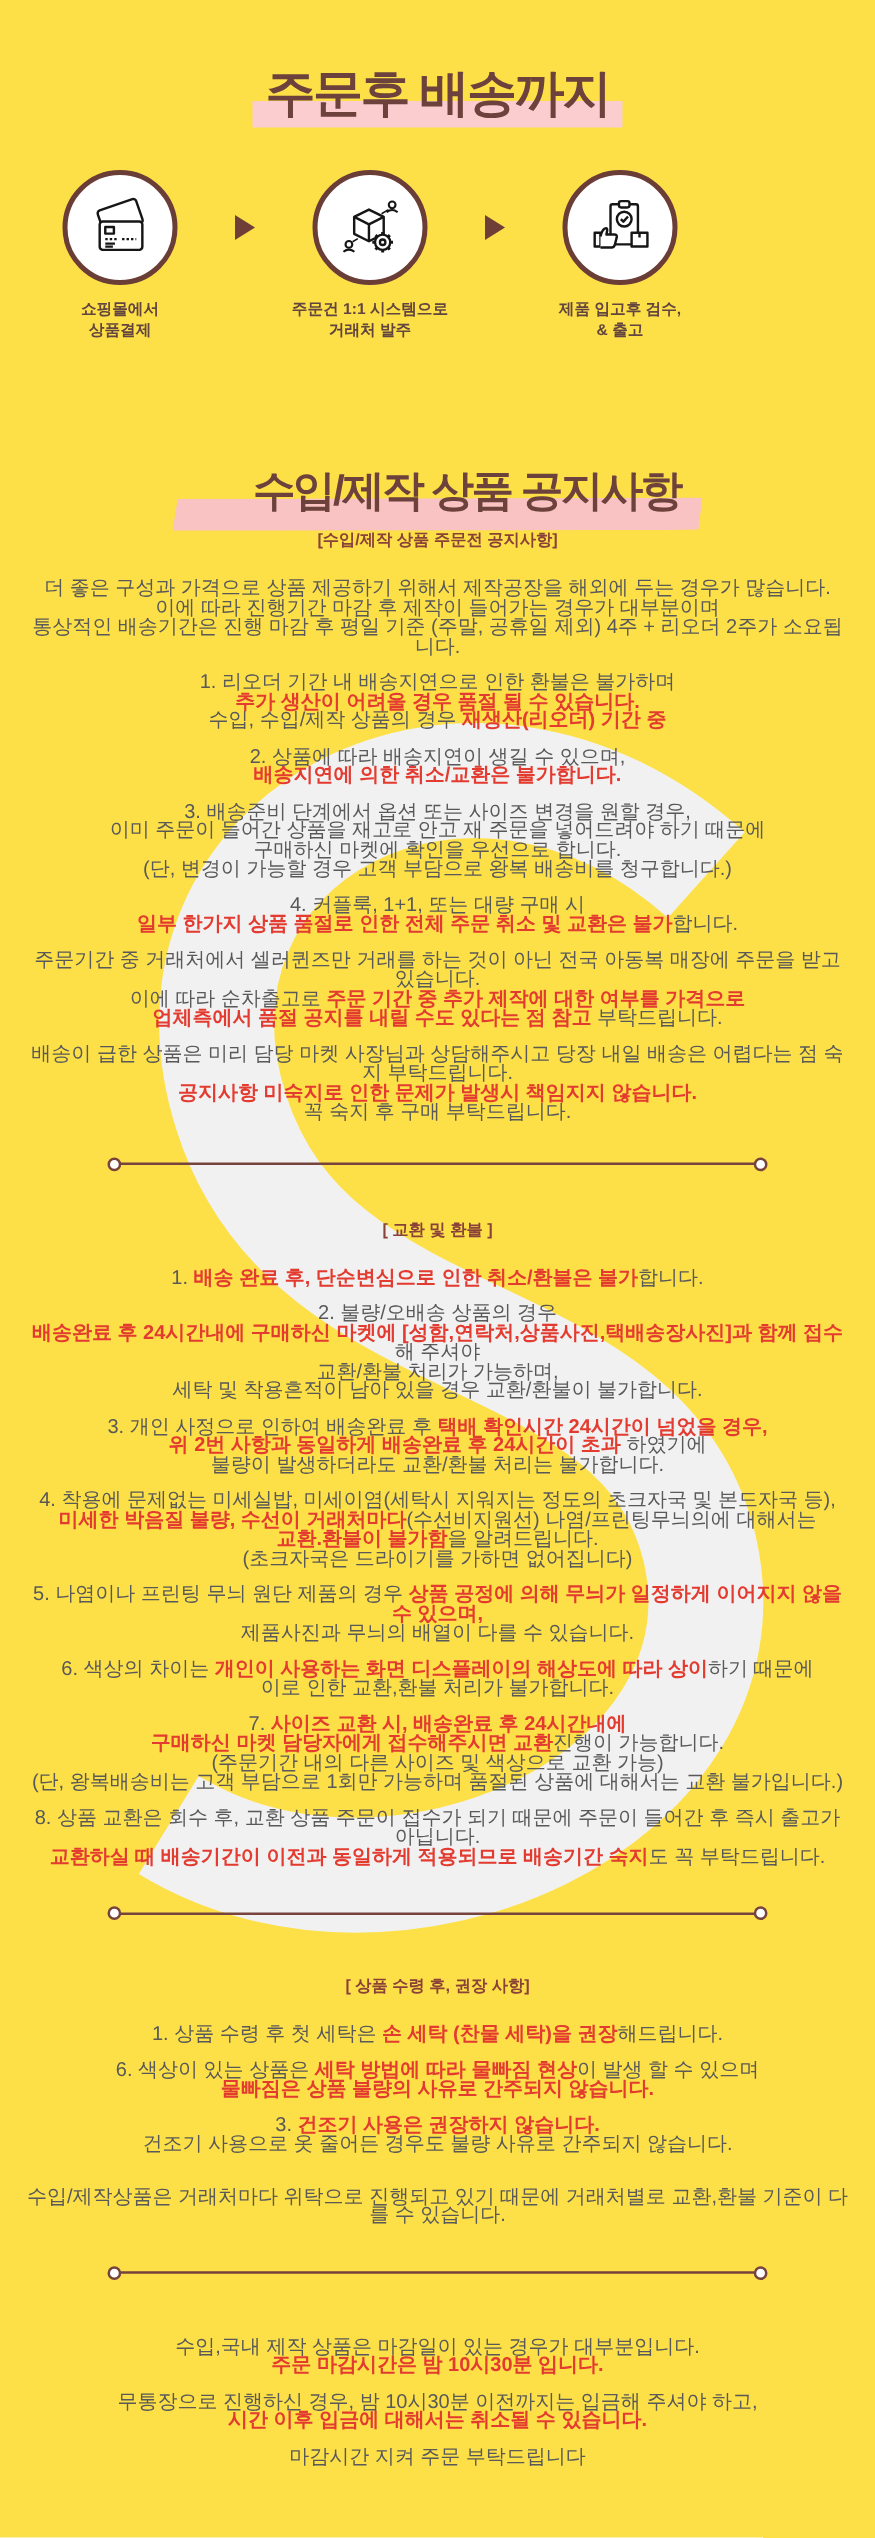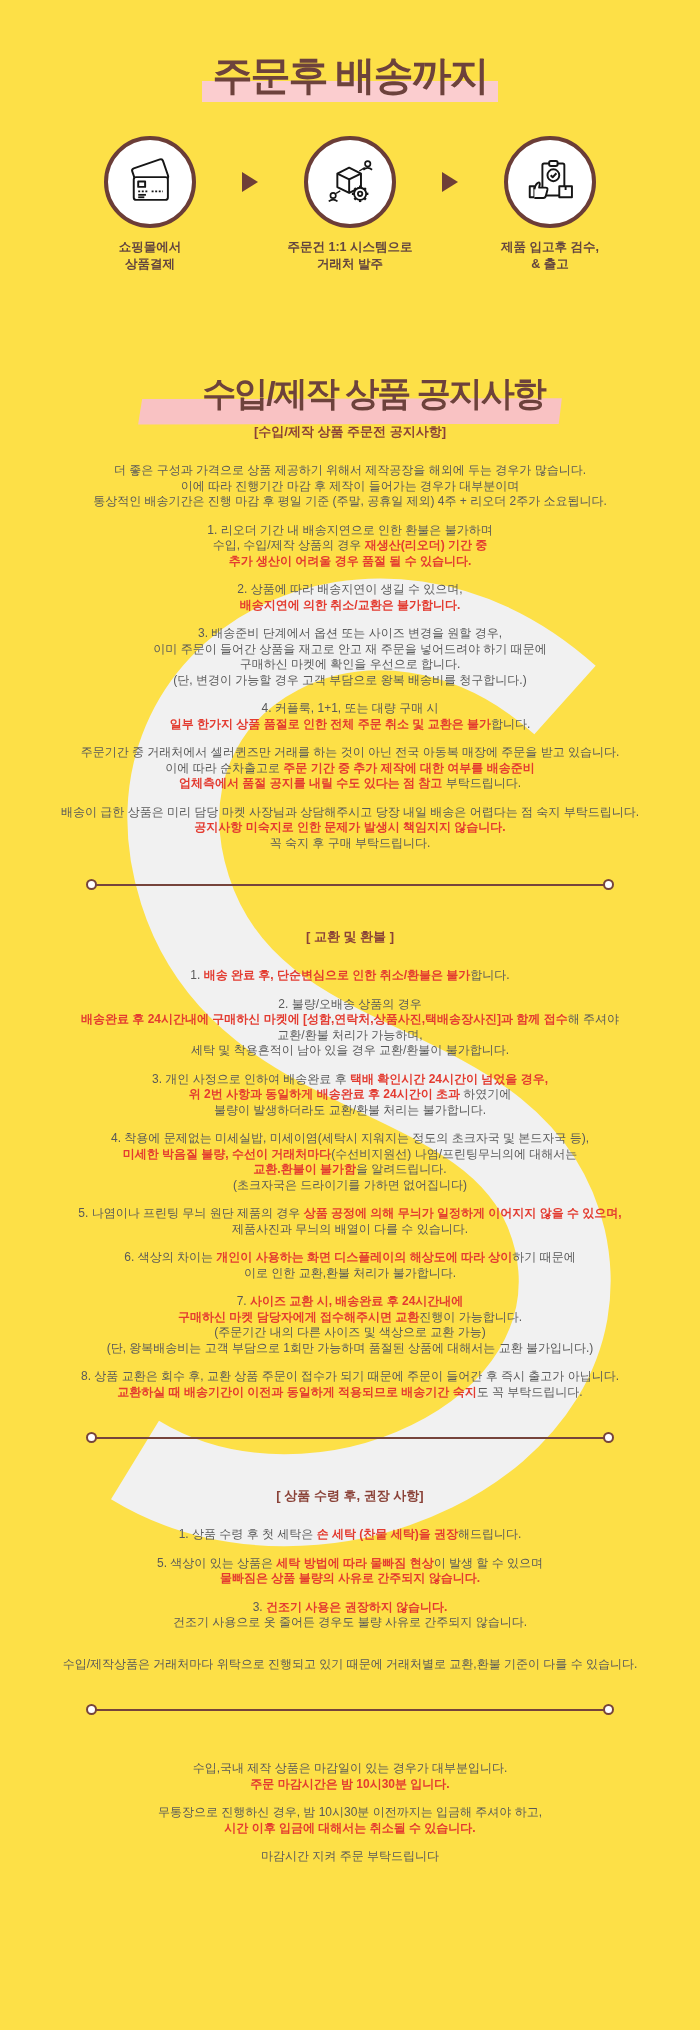--- a/index.html
+++ b/index.html
@@ -7,38 +7,38 @@
   .page{position:relative;width:700px;height:2030px;overflow:hidden;text-align:center;background:#fde047;}
   .watermark{position:absolute;left:45px;top:560px;z-index:0;pointer-events:none;}
   .content{position:relative;z-index:1;}
 
   
   .hero{padding-top:52px;}
   .hero-title{display:inline-block;font-size:40px;line-height:46px;font-weight:800;letter-spacing:-2px;color:#6d423c;
     background:linear-gradient(180deg,rgba(0,0,0,0) 58%,#fbcdcf 58%);padding:0 10px 4px;}
 
   
-  .process{margin-top:34px;display:flex;justify-content:center;align-items:flex-start;}
+  .process{margin-top:34px;display:flex;justify-content:flex-start;align-items:flex-start;}
   .step{width:192px;display:flex;flex-direction:column;align-items:center;}
   .circle{width:92px;height:92px;box-sizing:border-box;border:4px solid #6b3d37;border-radius:50%;
     background:#fff;display:flex;align-items:center;justify-content:center;}
   .arrow{width:0;height:0;border-left:16px solid #6f3f37;border-top:10px solid transparent;border-bottom:10px solid transparent;
     margin:36px -4px 0;}
   .step-label{margin-top:11px;font-size:12.5px;line-height:17px;color:#63453f;white-space:pre-line;font-weight:600;}
 
   
   .notice-banner{margin-top:98px;position:relative;height:52px;padding-left:47px;}
   .banner-band{position:absolute;left:50%;transform:translateX(-50%) rotate(-.3deg);bottom:-2px;width:424px;height:27px;
     background:#f9c2c3;clip-path:polygon(1% 0,100% 5%,99.2% 100%,0 94%);z-index:0;}
   .banner-title{position:relative;z-index:1;font-size:34px;line-height:44px;font-weight:800;letter-spacing:-2px;color:#6d423c;}
 
   
   .sec{}
   .sec-header{font-size:13px;font-weight:bold;color:#8a4238;margin:0 0 22px;}
-  .block{font-size:12px;line-height:15.5px;color:#595959;margin:0 auto 13px;width:660px;}
+  .block{font-size:16px;line-height:15.5px;color:#595959;margin:0 auto 13px;width:660px;}
   .block:last-child{margin-bottom:0;}
   .r{color:#e33b30;font-weight:bold;}
   .g{color:#595959;}
 
   
   .divider{display:flex;align-items:center;width:528px;margin:28px auto 38px;}
   .divider .dot{width:7px;height:7px;border:2.5px solid #76443c;border-radius:50%;background:#fff;flex:none;}
   .divider .line{flex:1;height:2px;background:#76443c;margin:0 -1px;}
   .divider.d2{margin:32px auto 44px;}
   .divider.d3{margin:32px auto 46px;}
@@ -147,22 +147,22 @@
       <div class="sec-header">[수입/제작 상품 주문전 공지사항]</div>
 
       <div class="block">
         <div><span class="g">더 좋은 구성과 가격으로 상품 제공하기 위해서 제작공장을 해외에 두는 경우가 많습니다.</span></div>
         <div><span class="g">이에 따라 진행기간 마감 후 제작이 들어가는 경우가 대부분이며</span></div>
         <div><span class="g">통상적인 배송기간은 진행 마감 후 평일 기준 (주말, 공휴일 제외) 4주 + 리오더 2주가 소요됩니다.</span></div>
       </div>
 
       <div class="block">
         <div><span class="g">1. 리오더 기간 내 배송지연으로 인한 환불은 불가하며</span></div>
+        <div><span class="r">추가 생산이 어려울 경우 품절 될 수 있습니다.</span></div>
         <div><span class="g">수입, 수입/제작 상품의 경우 </span><span class="r">재생산(리오더) 기간 중</span></div>
-        <div><span class="r">추가 생산이 어려울 경우 품절 될 수 있습니다.</span></div>
       </div>
 
       <div class="block">
         <div><span class="g">2. 상품에 따라 배송지연이 생길 수 있으며,</span></div>
         <div><span class="r">배송지연에 의한 취소/교환은 불가합니다.</span></div>
       </div>
 
       <div class="block">
         <div><span class="g">3. 배송준비 단계에서 옵션 또는 사이즈 변경을 원할 경우,</span></div>
         <div><span class="g">이미 주문이 들어간 상품을 재고로 안고 재 주문을 넣어드려야 하기 때문에</span></div>
@@ -170,21 +170,21 @@
         <div><span class="g">(단, 변경이 가능할 경우 고객 부담으로 왕복 배송비를 청구합니다.)</span></div>
       </div>
 
       <div class="block">
         <div><span class="g">4. 커플룩, 1+1, 또는 대량 구매 시</span></div>
         <div><span class="r">일부 한가지 상품 품절로 인한 전체 주문 취소 및 교환은 불가</span><span class="g">합니다.</span></div>
       </div>
 
       <div class="block">
         <div><span class="g">주문기간 중 거래처에서 셀러퀸즈만 거래를 하는 것이 아닌 전국 아동복 매장에 주문을 받고 있습니다.</span></div>
-        <div><span class="g">이에 따라 순차출고로 </span><span class="r">주문 기간 중 추가 제작에 대한 여부를 배송준비</span></div>
+        <div><span class="g">이에 따라 순차출고로 </span><span class="r">주문 기간 중 추가 제작에 대한 여부를 가격으로</span></div>
         <div><span class="r">업체측에서 품절 공지를 내릴 수도 있다는 점 참고</span><span class="g"> 부탁드립니다.</span></div>
       </div>
 
       <div class="block">
         <div><span class="g">배송이 급한 상품은 미리 담당 마켓 사장님과 상담해주시고 당장 내일 배송은 어렵다는 점 숙지 부탁드립니다.</span></div>
         <div><span class="r">공지사항 미숙지로 인한 문제가 발생시 책임지지 않습니다.</span></div>
         <div><span class="g">꼭 숙지 후 구매 부탁드립니다.</span></div>
       </div>
     </div>
 
@@ -251,21 +251,21 @@
     </div>
 
     <div>
       <div class="sec-header">[ 상품 수령 후, 권장 사항]</div>
 
       <div class="block">
         <div><span class="g">1. 상품 수령 후 첫 세탁은 </span><span class="r">손 세탁 (찬물 세탁)을 권장</span><span class="g">해드립니다.</span></div>
       </div>
 
       <div class="block">
-        <div><span class="g">5. 색상이 있는 상품은 </span><span class="r">세탁 방법에 따라 물빠짐 현상</span><span class="g">이 발생 할 수 있으며</span></div>
+        <div><span class="g">6. 색상이 있는 상품은 </span><span class="r">세탁 방법에 따라 물빠짐 현상</span><span class="g">이 발생 할 수 있으며</span></div>
         <div><span class="r">물빠짐은 상품 불량의 사유로 간주되지 않습니다.</span></div>
       </div>
 
       <div class="block">
         <div><span class="g">3. </span><span class="r">건조기 사용은 권장하지 않습니다.</span></div>
         <div><span class="g">건조기 사용으로 옷 줄어든 경우도 불량 사유로 간주되지 않습니다.</span></div>
       </div>
 
       <div class="block" style="margin-top:26px;">
         <div><span class="g">수입/제작상품은 거래처마다 위탁으로 진행되고 있기 때문에 거래처별로 교환,환불 기준이 다를 수 있습니다.</span></div>

